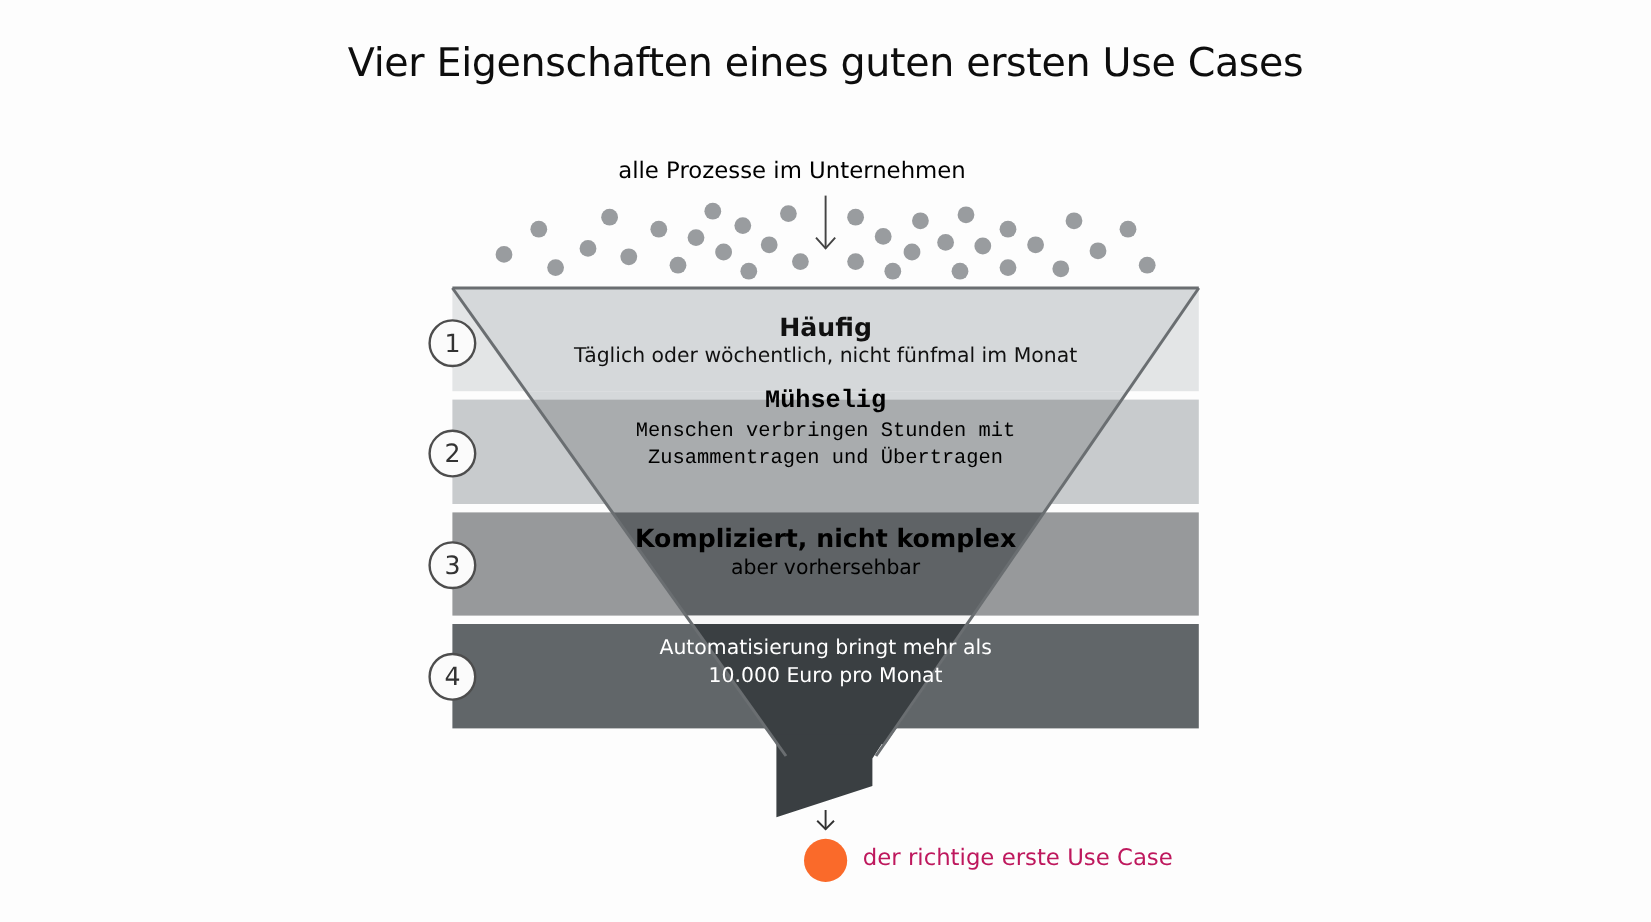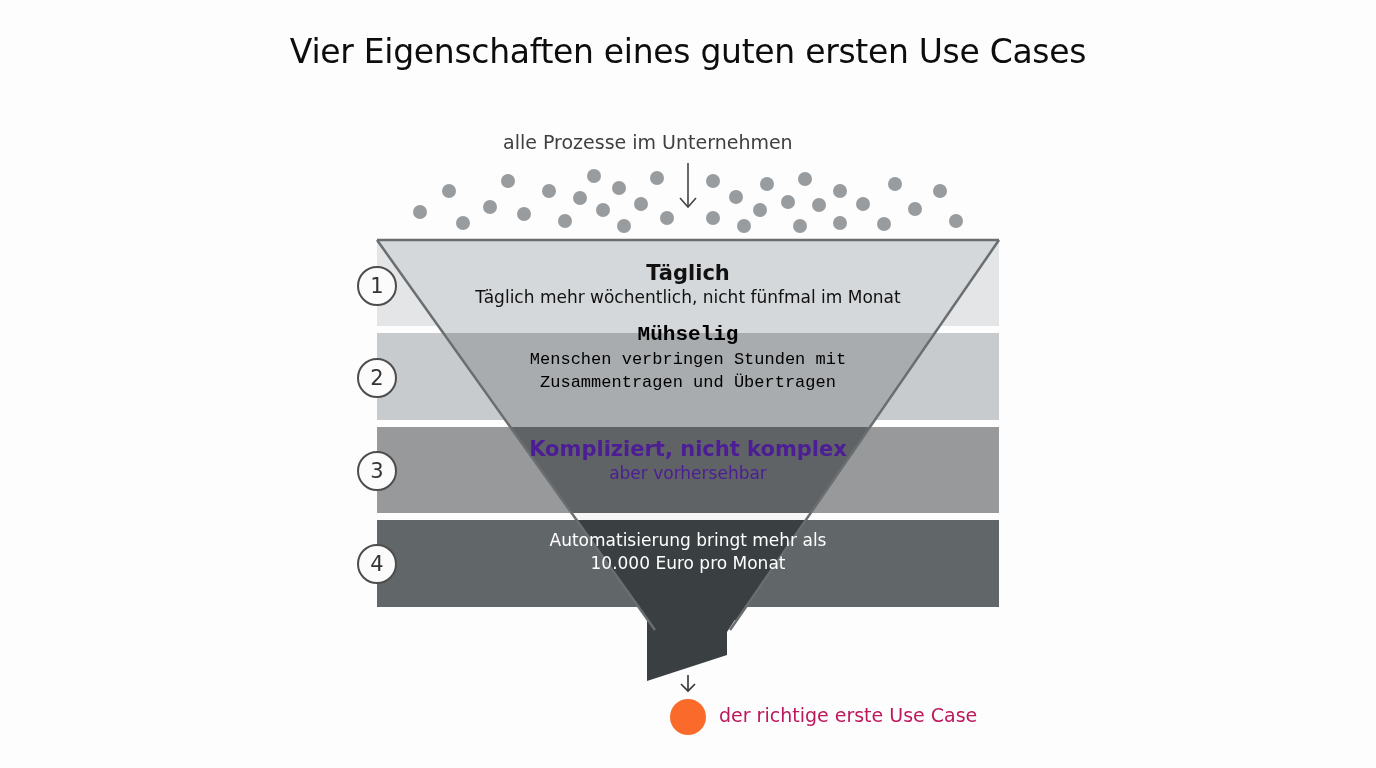--- a/index.html
+++ b/index.html
@@ -9,22 +9,22 @@
     font-family: "DejaVu Sans", sans-serif;
     position: relative;
     color: #111;
   }
   .title {
     position: absolute; left: 0; width: 1376px; top: 32px;
     text-align: center; font-size: 33px; letter-spacing: -0.3px;
     color: #0d0d0d; font-weight: normal;
   }
   .input-label {
-    position: absolute; left: 503px; width: 400px; top: 131px;
-    text-align: left; font-size: 19px; color: #404040;
+    position: absolute; left: 460px; width: 400px; top: 131px;
+    text-align: center; font-size: 19px; color: #000000;
   }
   svg.canvas { position: absolute; left: 0; top: 0; }
   .band-text {
     position: absolute; left: 377px; width: 622px; text-align: center;
   }
   .band-title { font-size: 21px; font-weight: bold; line-height: 26px; }
   .band-desc { font-size: 17px; line-height: 23px; }
   .num {
     position: absolute; width: 36px; height: 36px; border-radius: 50%;
     border: 2px solid #4d4d4d; background: #fbfbfb; left: 357px;
@@ -120,31 +120,31 @@
 
   <circle cx="688" cy="717" r="18" fill="#fa6a2a"></circle>
 </svg>
 
 <div class="num" style="top:266px;">1</div>
 <div class="num" style="top:358px;">2</div>
 <div class="num" style="top:451px;">3</div>
 <div class="num" style="top:544px;">4</div>
 
 <div class="band-text" style="top:260px; color:#111;">
-  <div class="band-title">Täglich</div>
-  <div class="band-desc">Täglich mehr wöchentlich, nicht fünfmal im Monat</div>
+  <div class="band-title">Häufig</div>
+  <div class="band-desc">Täglich oder wöchentlich, nicht fünfmal im Monat</div>
 </div>
 
 <div class="band-text" style="top:322px; color:#000000;font-family:Liberation Mono, monospace;">
   <div class="band-title">Mühselig</div>
   <div class="band-desc">Menschen verbringen Stunden mit</div>
   <div class="band-desc">Zusammentragen und Übertragen</div>
 </div>
 
-<div class="band-text" style="top:436px; color:#4c1d95;">
+<div class="band-text" style="top:436px; color:#000000;">
   <div class="band-title">Kompliziert, nicht komplex</div>
   <div class="band-desc">aber vorhersehbar</div>
 </div>
 
 <div class="band-text" style="top:529px; color:#fff;">
   <div class="band-desc">Automatisierung bringt mehr als</div>
   <div class="band-desc">10.000 Euro pro Monat</div>
 </div>
 
 <div class="output-label">der richtige erste Use Case</div>

